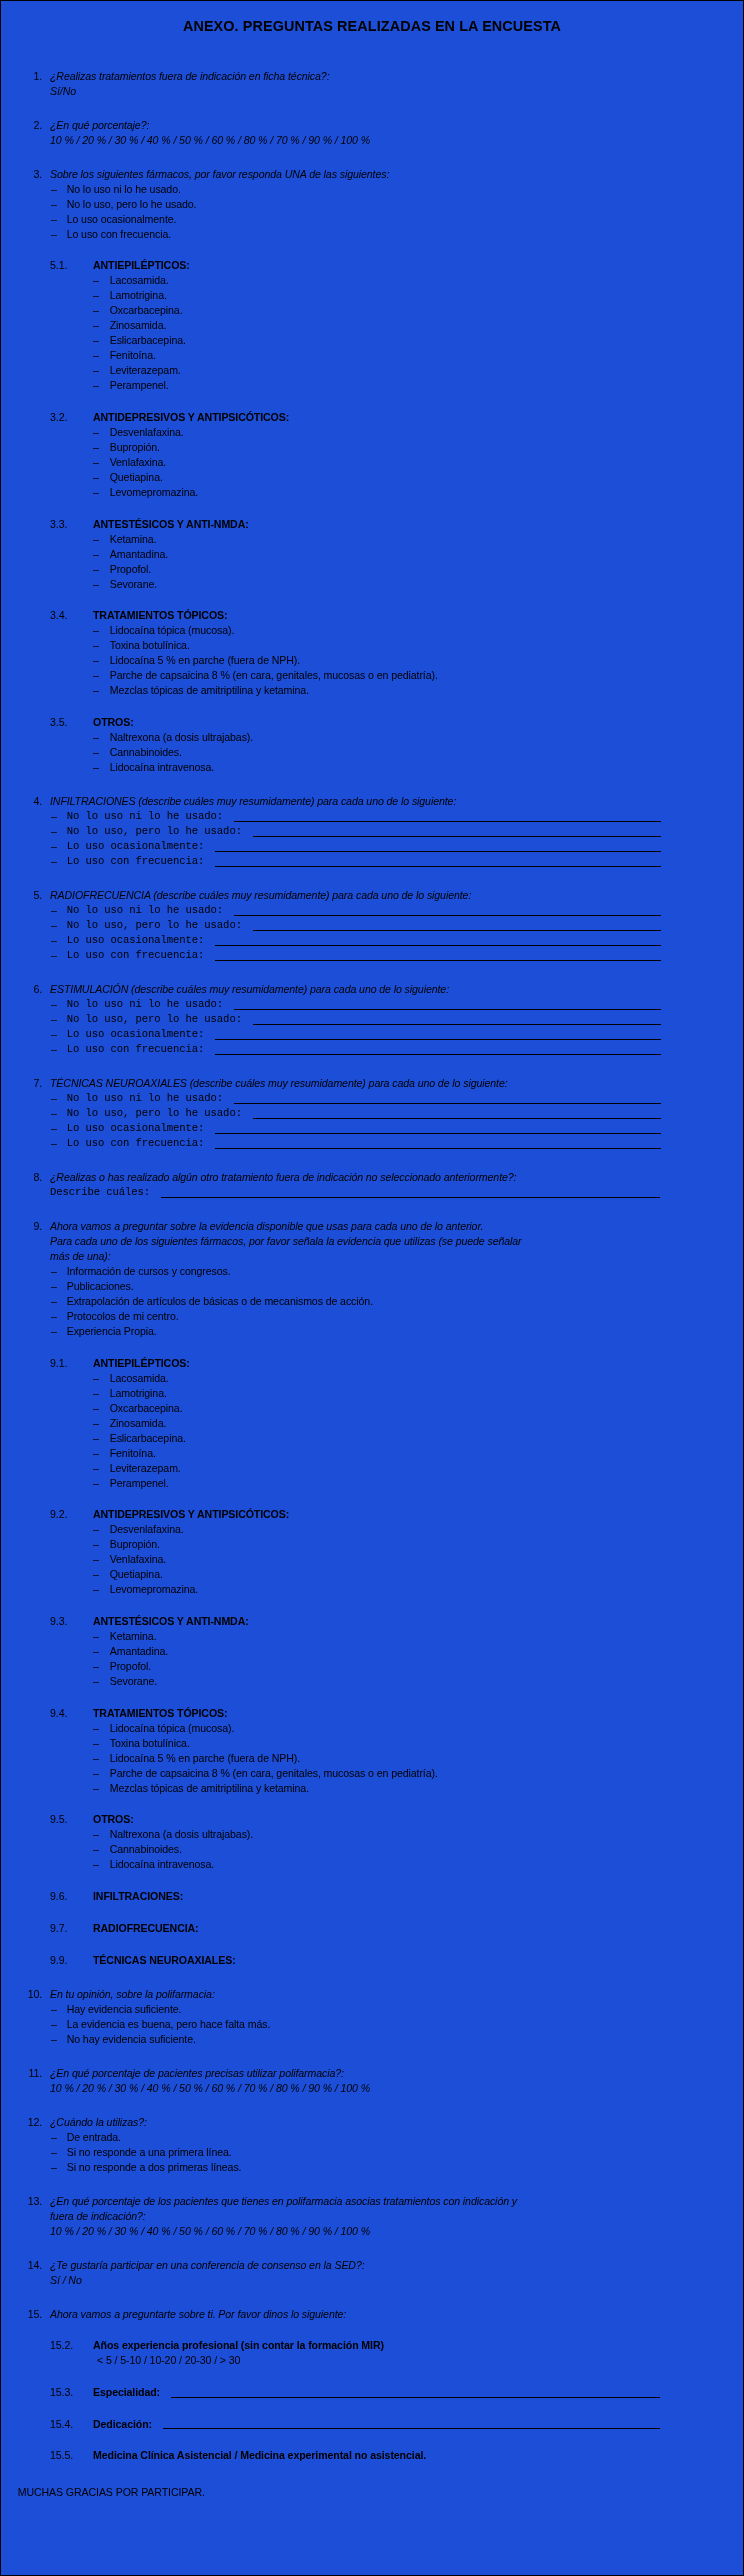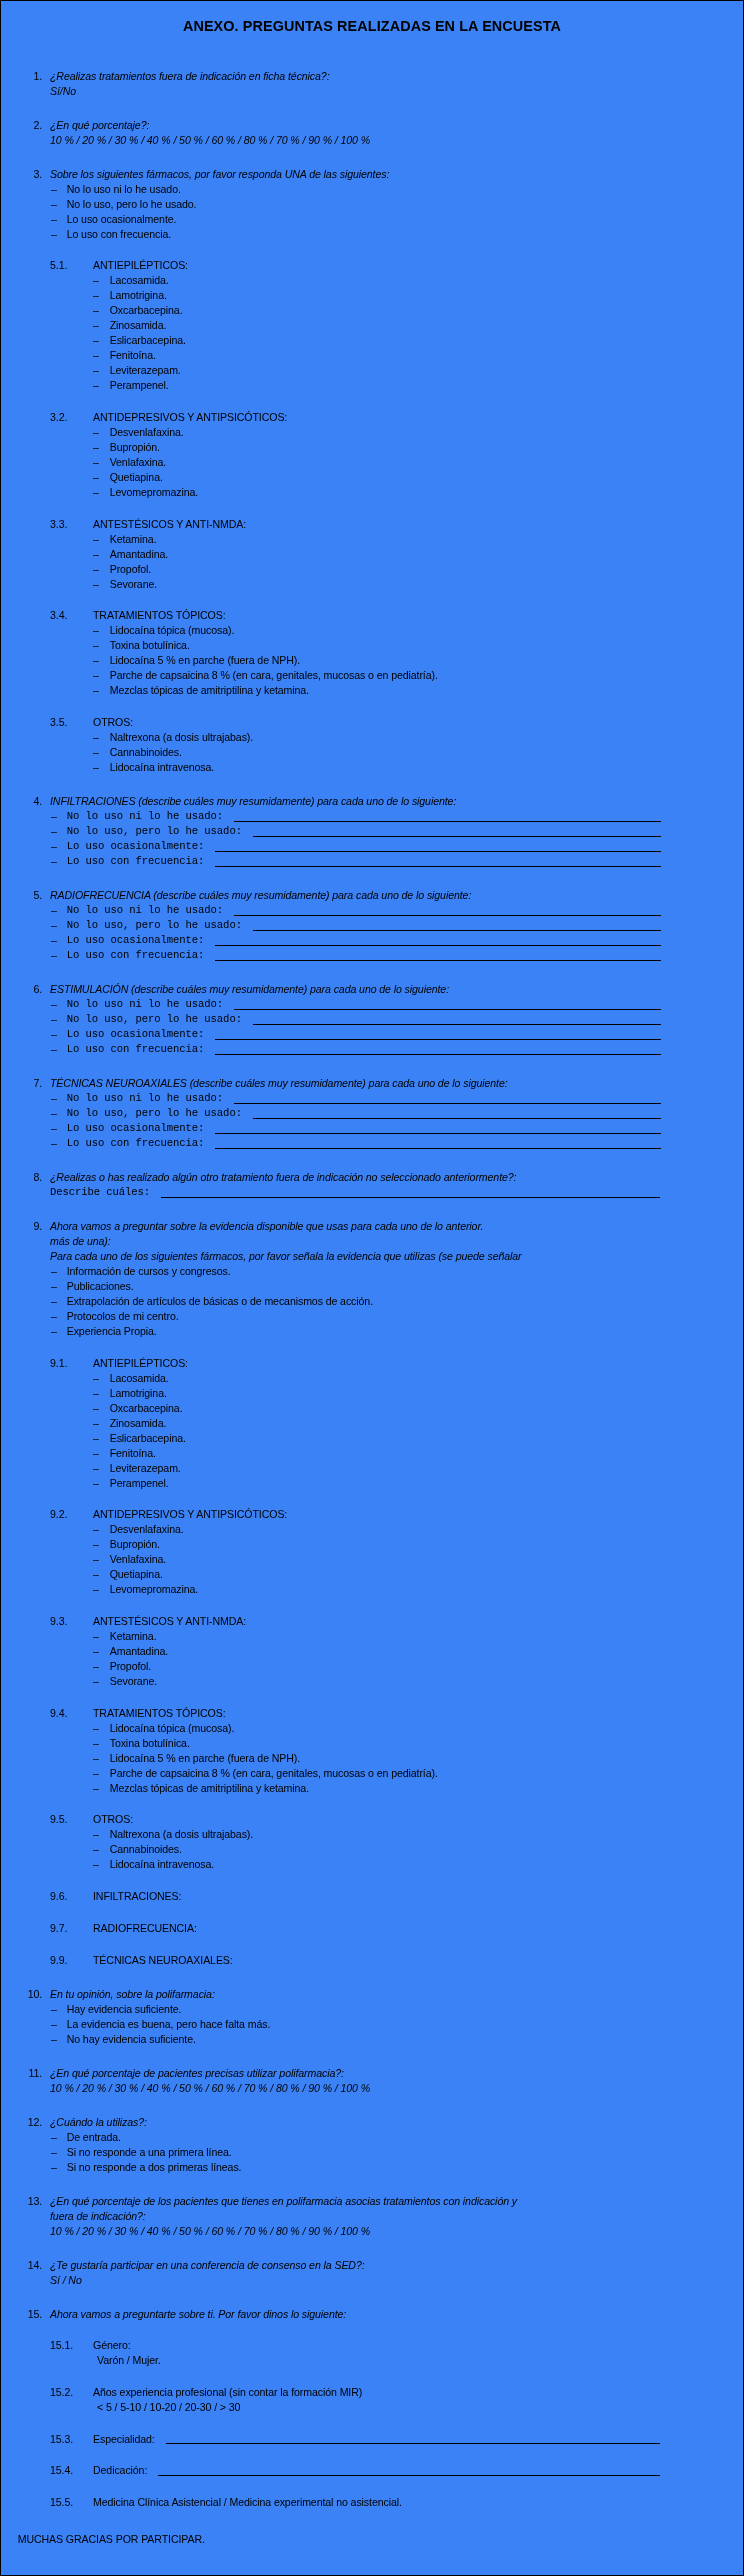--- a/index.html
+++ b/index.html
@@ -1,38 +1,38 @@
 <!DOCTYPE html>
 <html lang="es" style="font-size:9px"><head>
 <meta charset="utf-8">
 <style>
   html,body{margin:0;padding:0;background:#ffffff;}
   body{width:744px;height:2576px;font-family:"Liberation Sans","DejaVu Sans",sans-serif;color:#000;}
-  .page{box-sizing:border-box;width:744px;height:2576px;border:1.7px solid #000;background:#3b82f6;
+  .page{box-sizing:border-box;width:744px;height:2576px;border:1.7px solid #000;background:#1d4ed8;
         padding:15.6px 0 0 0;overflow:hidden;}
   .doc-title{text-align:center;font-size:14.4px;line-height:19px;font-weight:bold;letter-spacing:0.1px;margin:0 0 33px 0;}
   #questions{font-size:10.6px;line-height:15px;letter-spacing:-0.1px;}
   #questions .question{margin-top:19px;}
   #questions .question:first-child{margin-top:0;}
   .q-row{display:flex;}
   .q-num{flex:none;width:49px;text-align:right;padding-right:7.8px;box-sizing:border-box;white-space:nowrap;}
   .q-body{flex:1;min-width:0;}
   .tline,.plain{white-space:nowrap;font-style:italic;}
   .dash-item{display:flex;margin-left:1.1px;}
   .dash-item .dash{flex:none;width:15.6px;}
   .itext{white-space:nowrap;}
   .blank-row{display:flex;width:610px;margin-left:1.1px;align-items:flex-end;}
   .blank-row .dash{flex:none;width:15.6px;}
   .blank-row.plain-blank{margin-left:0;}
   .blabel{white-space:nowrap;font-family:Liberation Mono, monospace;}
   .bline{flex:1;border-bottom:1.1px solid #000;margin:0 0 2.2px 11px;height:0.6px;}
   .subsection{margin-top:16.7px;}
   .sub-row{display:flex;width:610px;align-items:flex-end;}
   .sub-num{flex:none;width:43px;white-space:nowrap;}
-  .sub-title{white-space:nowrap;}
+  .sub-title{white-space:nowrap;font-weight:bold;}
   .sub-dash-item{display:flex;margin-left:43px;}
   .sub-dash-item .dash{flex:none;width:16.7px;}
   .sub-plain{margin-left:47px;white-space:nowrap;}
   .footer{margin:21.7px 0 0 16.7px;font-size:10.6px;line-height:15px;letter-spacing:-0.1px;white-space:nowrap;}
 </style>
 </head>
 <body>
 
 <div class="page">
   <div class="doc-title">ANEXO. PREGUNTAS REALIZADAS EN LA ENCUESTA</div>
@@ -331,22 +331,22 @@
               <span class="bline"></span>
             </div>
           </div>
         </div>
       </div>
       <div class="question">
         <div class="q-row">
           <span class="q-num">9.</span>
           <div class="q-body">
             <div class="tline">Ahora vamos a preguntar sobre la evidencia disponible que usas para cada uno de lo anterior.</div>
+            <div class="tline">Para cada uno de los siguientes fármacos, por favor señala la evidencia que utilizas (se puede señalar</div>
             <div class="tline">más de una):</div>
-            <div class="tline">Para cada uno de los siguientes fármacos, por favor señala la evidencia que utilizas (se puede señalar</div>
             <div class="dash-item">
               <span class="dash ">–</span>
               <span class="itext">Información de cursos y congresos.</span>
             </div>
             <div class="dash-item">
               <span class="dash ">–</span>
               <span class="itext">Publicaciones.</span>
             </div>
             <div class="dash-item">
               <span class="dash ">–</span>
@@ -577,27 +577,20 @@
             <div class="tline">¿Te gustaría participar en una conferencia de consenso en la SED?:</div>
             <div class="plain">Sí / No</div>
           </div>
         </div>
       </div>
       <div class="question">
         <div class="q-row">
           <span class="q-num">15.</span>
           <div class="q-body">
             <div class="tline">Ahora vamos a preguntarte sobre ti. Por favor dinos lo siguiente:</div>
-            <div class="subsection">
-              <div class="sub-row">
-                <span class="sub-num">15.1.</span>
-                <span class="sub-title">Género:</span>
-              </div>
-              <div class="sub-plain">Varón / Mujer.</div>
-            </div>
             <div class="subsection">
               <div class="sub-row">
                 <span class="sub-num">15.2.</span>
                 <span class="sub-title">Años experiencia profesional (sin contar la formación MIR)</span>
               </div>
               <div class="sub-plain">&lt; 5 / 5-10 / 10-20 / 20-30 / &gt; 30</div>
             </div>
             <div class="subsection">
               <div class="sub-row">
                 <span class="sub-num">15.3.</span>

